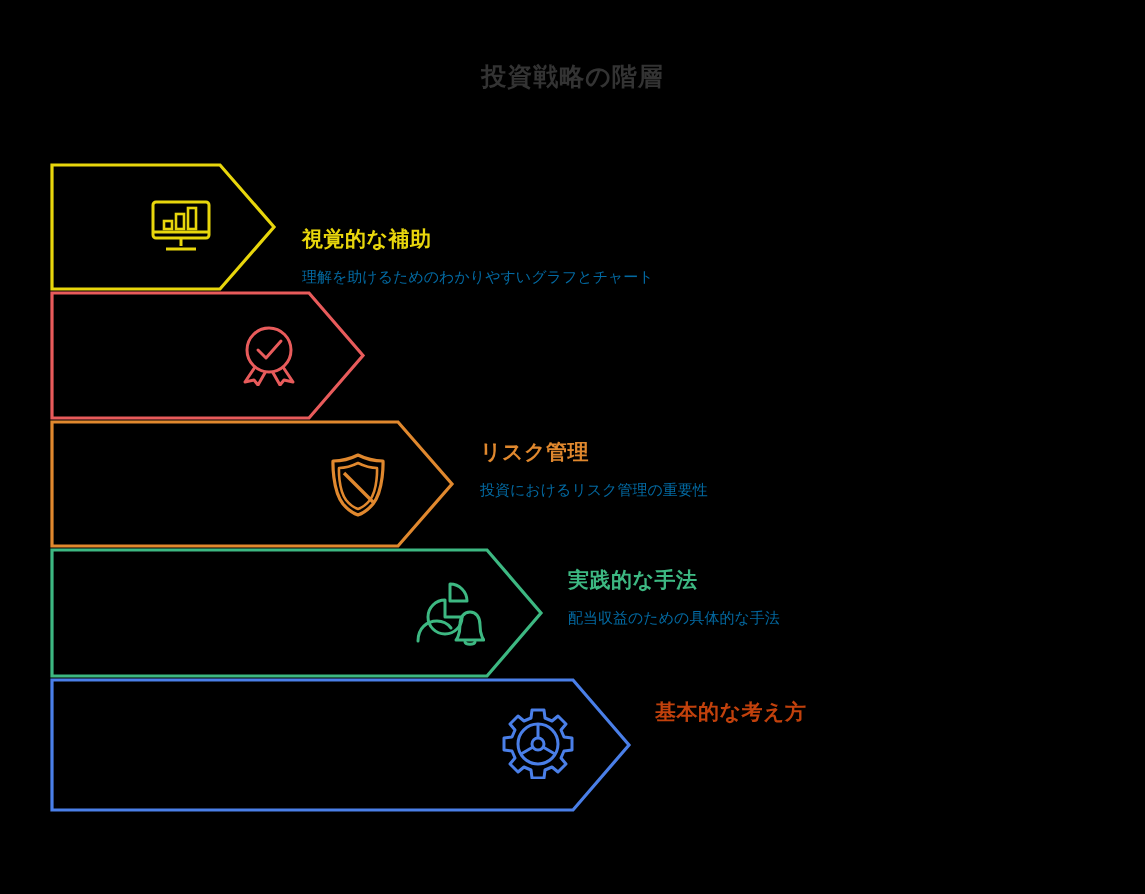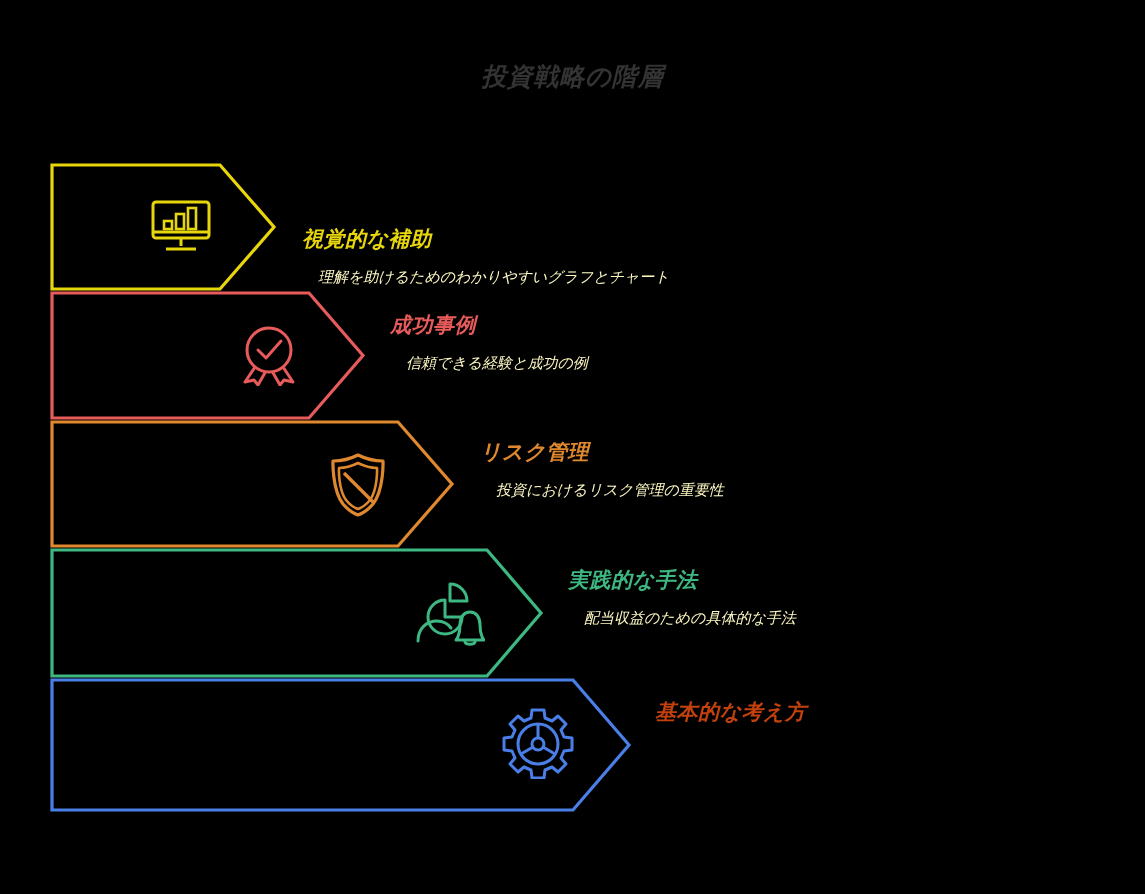--- a/index.html
+++ b/index.html
@@ -12,21 +12,20 @@
     height: 894px;
     position: relative;
     overflow: hidden;
     font-family: "Liberation Sans", "DejaVu Sans", sans-serif;
   }
   #stage {
     position: absolute;
     left: 0; top: 0;
     width: 1145px;
     height: 693px;
-    font-style: italic;
   }
   .page-title {
     position: absolute;
     left: 0;
     top: 60px;
     width: 1145px;
     text-align: center;
     font-family: "Liberation Serif", "DejaVu Serif", serif;
     font-weight: bold;
     font-size: 25px;
@@ -53,22 +52,22 @@
     font-size: 21px;
     line-height: 1.1;
     margin: 0 0 16px 0;
     letter-spacing: 0.5px;
     white-space: nowrap;
   }
   .band-desc {
     font-family: "Liberation Serif", "DejaVu Serif", serif;
     font-size: 15px;
     line-height: 1.55;
-    color: #fef9c3;
-    margin: 16px;
+    color: #0369a1;
+    margin: 0;
   }
 </style>
 </head>
 <body>
 
 <div id="stage">
 
   <div class="page-title">投資戦略の階層</div>
 
   <div class="band" style="left:50px; top:163px; width:1050px; height:128px;">
@@ -95,24 +94,20 @@
     <svg class="band-svg" width="390" height="131" viewBox="0 0 390 131">
       <path d="M2,2 L259,2 L313,64.5 L259,127 L2,127 Z" fill="none" stroke="#E85B5B" stroke-width="3.2" stroke-linejoin="miter"></path>
     </svg>
 
     <svg style="position:absolute; left:187px; top:33px;" width="64" height="62" viewBox="0 0 64 62">
       <circle cx="32" cy="26" r="22" fill="none" stroke="#E85B5B" stroke-width="3"></circle>
       <polyline points="21,26 29,34 44,17" fill="none" stroke="#E85B5B" stroke-width="3" stroke-linecap="round" stroke-linejoin="round"></polyline>
       <path d="M18,43 L8,58 L17,56 L21,61 L29,47" fill="none" stroke="#E85B5B" stroke-width="3" stroke-linejoin="round"></path>
       <path d="M46,43 L56,58 L47,56 L43,61 L35,47" fill="none" stroke="#E85B5B" stroke-width="3" stroke-linejoin="round"></path>
     </svg>
-    <div class="band-text" style="left:340px; top:22px; width:440px;">
-      <div class="band-title" style="color:#E85B5B;">成功事例</div>
-      <div class="band-desc">信頼できる経験と成功の例</div>
-    </div>
   </div>
 
   <div class="band" style="left:50px; top:548px; width:1050px; height:130px;">
     <svg class="band-svg" width="560" height="132" viewBox="0 0 560 132">
       <path d="M2,2 L437,2 L491,65 L437,128 L2,128 Z" fill="none" stroke="#3DB882" stroke-width="3.2" stroke-linejoin="miter"></path>
     </svg>
 
     <svg style="position:absolute; left:365px; top:30px;" width="70" height="68" viewBox="0 0 70 68">
       <path d="M30,22 A17,17 0 1,0 47,39 L30,39 Z" fill="none" stroke="#3DB882" stroke-width="3" stroke-linejoin="round"></path>
       <path d="M35,6 A17,17 0 0,1 52,23 L35,23 Z" fill="none" stroke="#3DB882" stroke-width="3" stroke-linejoin="round"></path>

